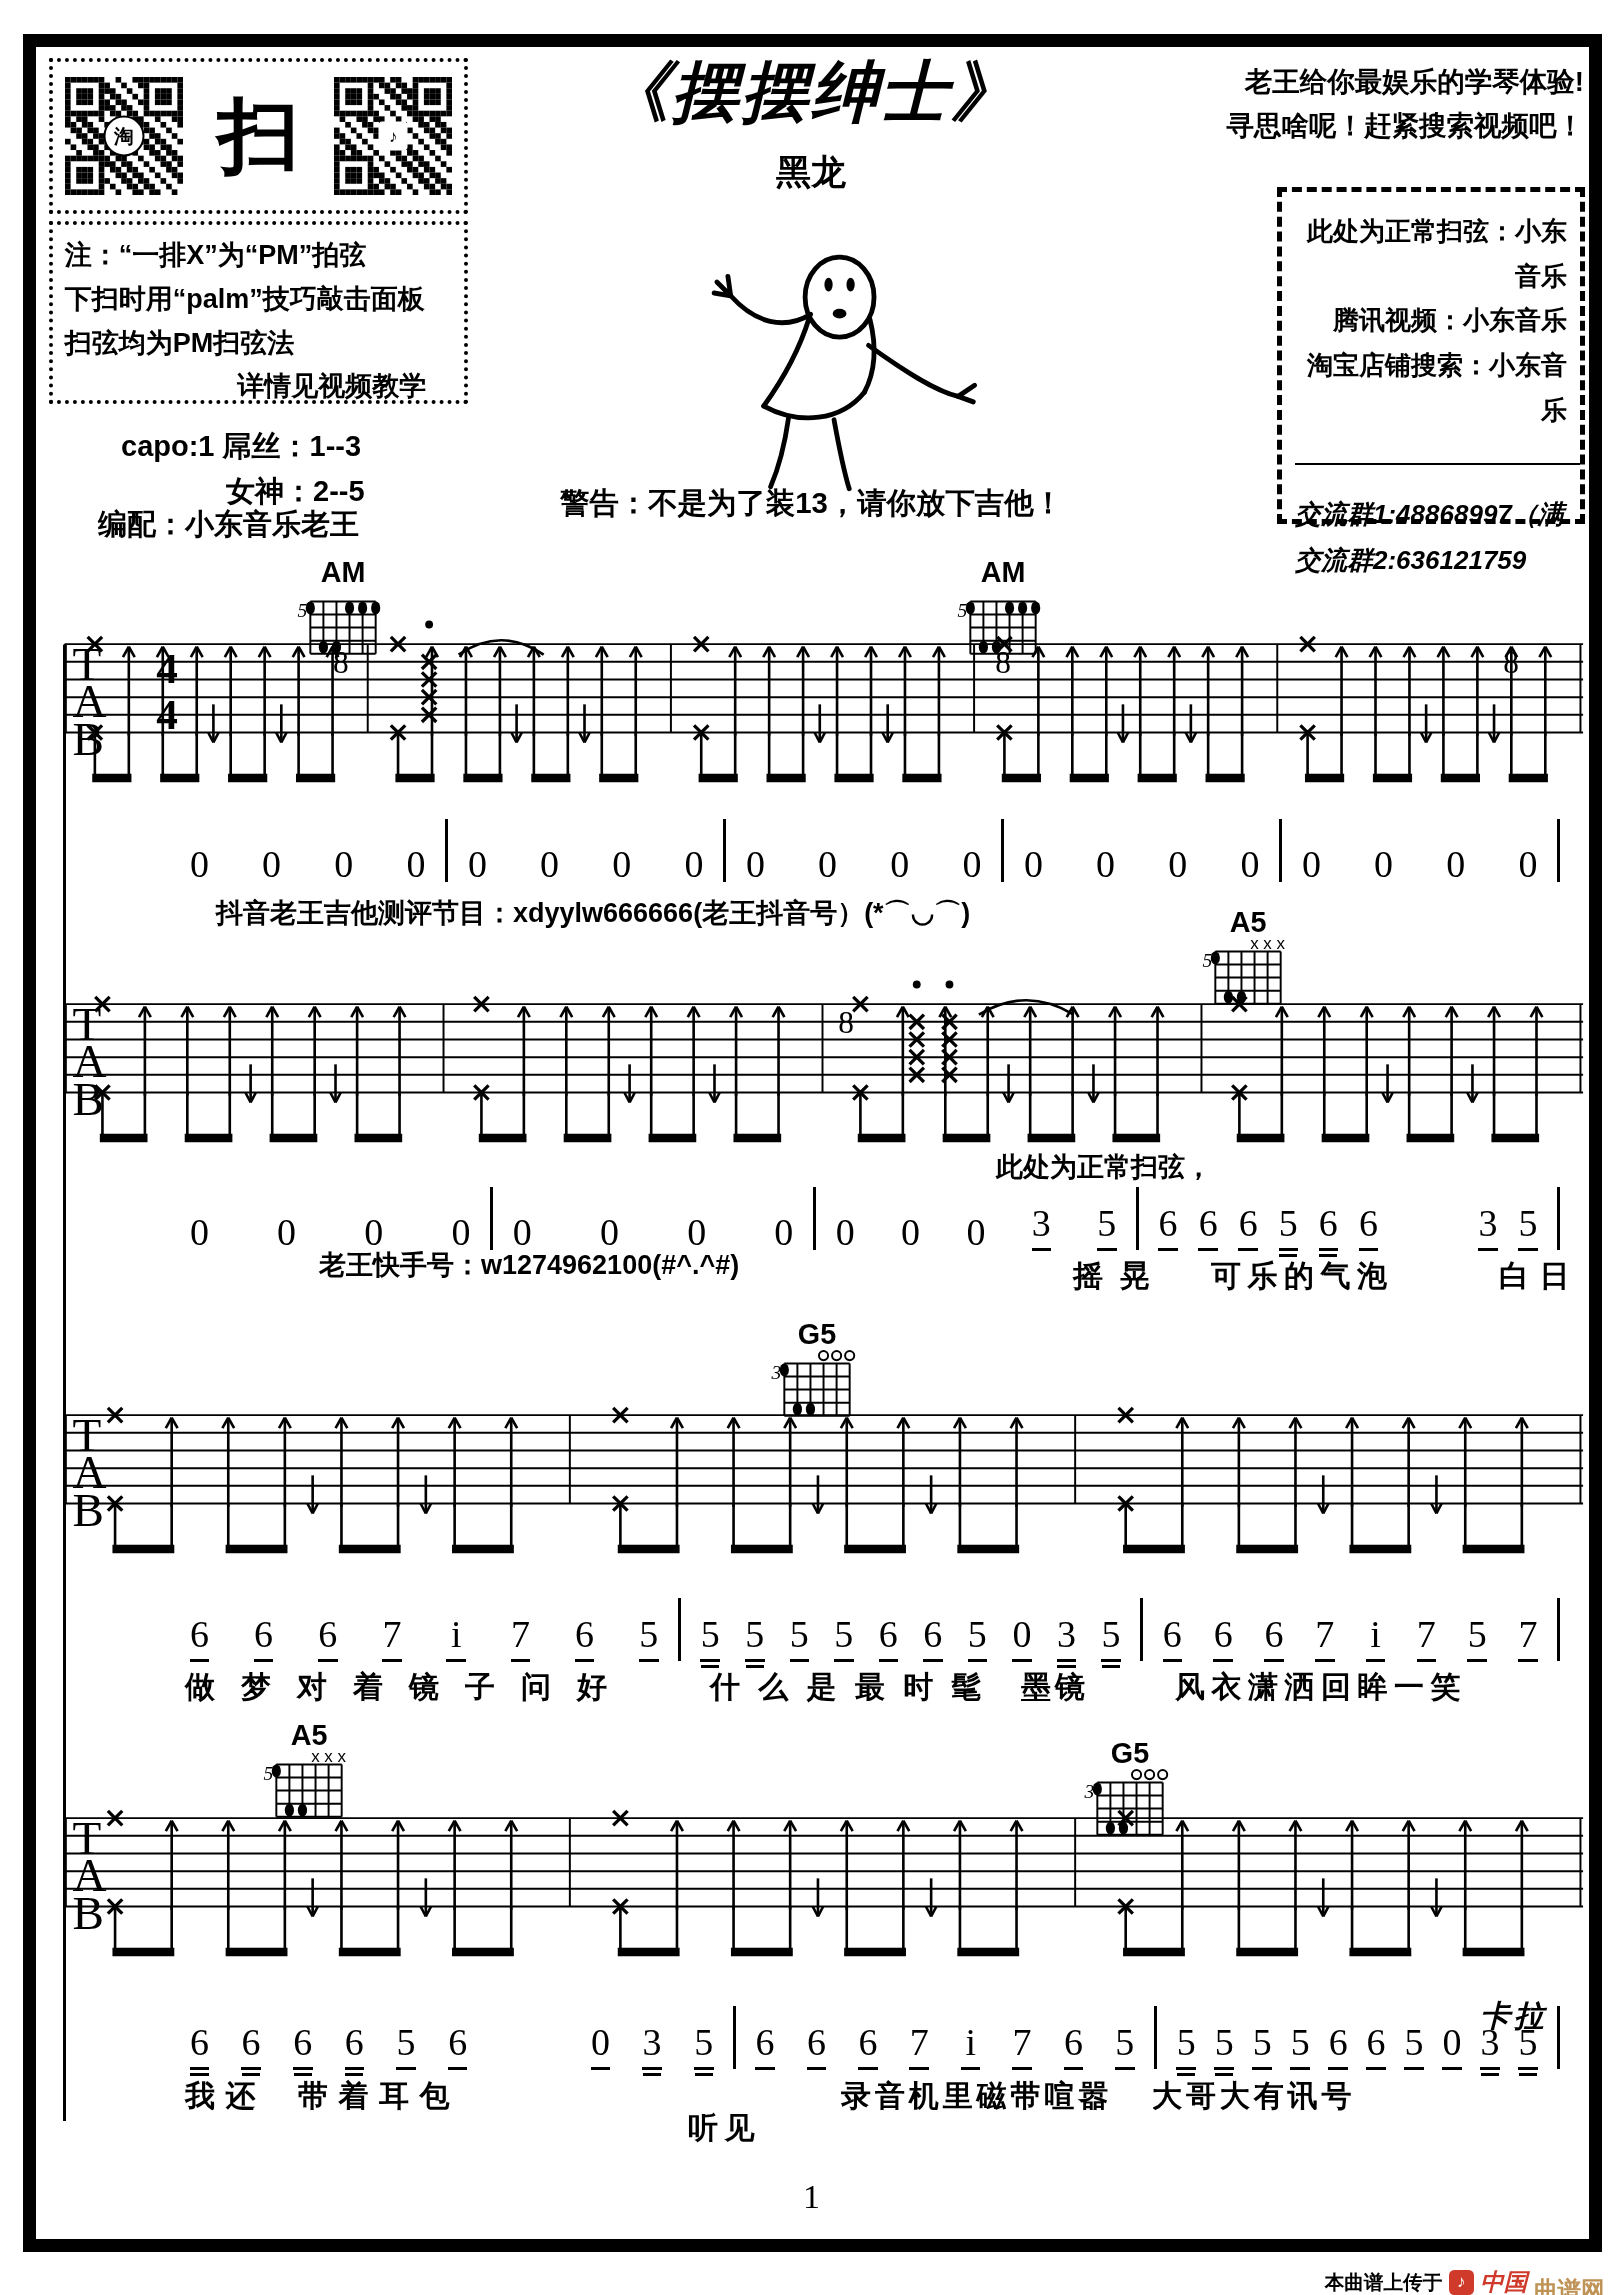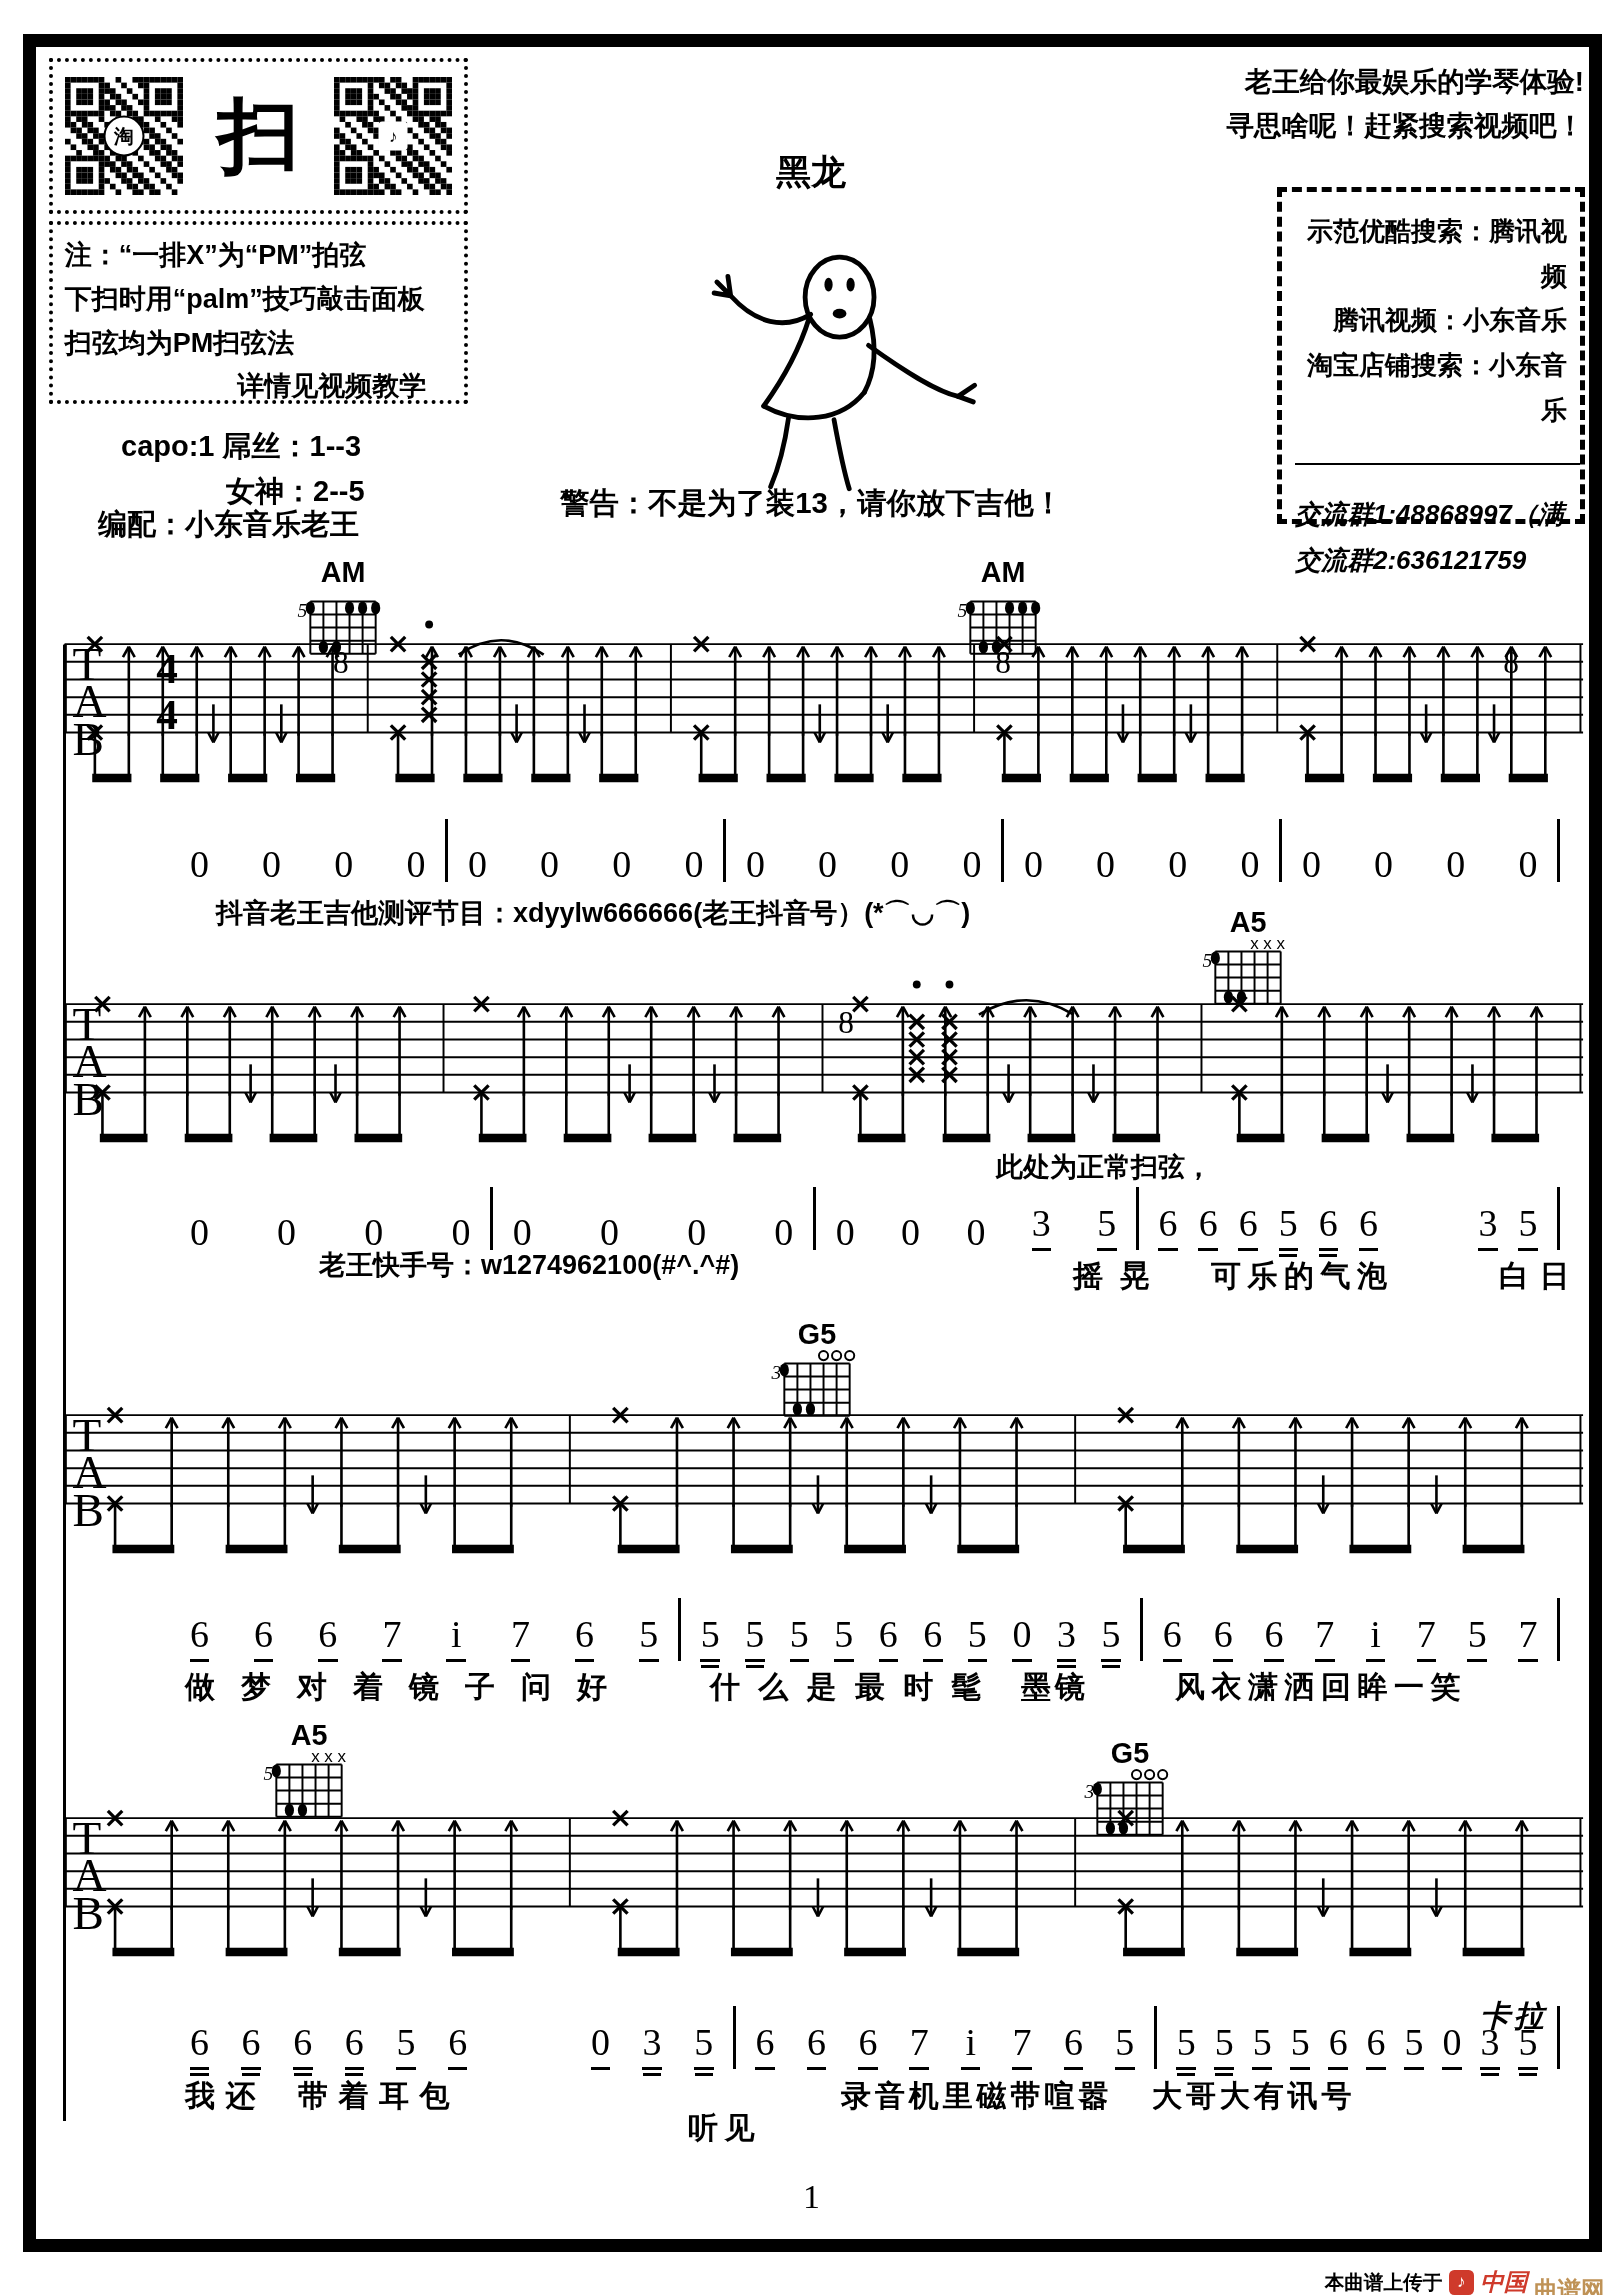--- a/index.html
+++ b/index.html
@@ -563,29 +563,30 @@
     </div>
   </div>
 
   <div class="notesbox">
     <div>注：“一排X”为“PM”拍弦</div>
     <div>下扫时用“palm”技巧敲击面板</div>
     <div>扫弦均为PM扫弦法</div>
     <div class="nline4">详情见视频教学</div>
   </div>
 
+  <div class="title">《摆摆绅士》</div>
   <div class="artist">黑龙</div>
 
   <div class="promo">
     <div>老王给你最娱乐的学琴体验!</div>
     <div>寻思啥呢！赶紧搜索视频吧！</div>
   </div>
 
   <div class="infobox">
-    <div class="iline">示范优酷搜索：腾讯视频</div>
+    <div class="iline">此处为正常扫弦：小东音乐</div>
     <div class="iline">腾讯视频：小东音乐</div>
     <div class="iline">淘宝店铺搜索：小东音乐</div>
     <div class="infodiv"></div>
     <div class="ileft">交流群1:48868997（满</div>
     <div class="ileft">交流群2:636121759</div>
   </div>
 
   <div class="capoblock">
     <div>capo:1  屌丝：1--3</div>
     <div class="ind">女神：2--5</div>

